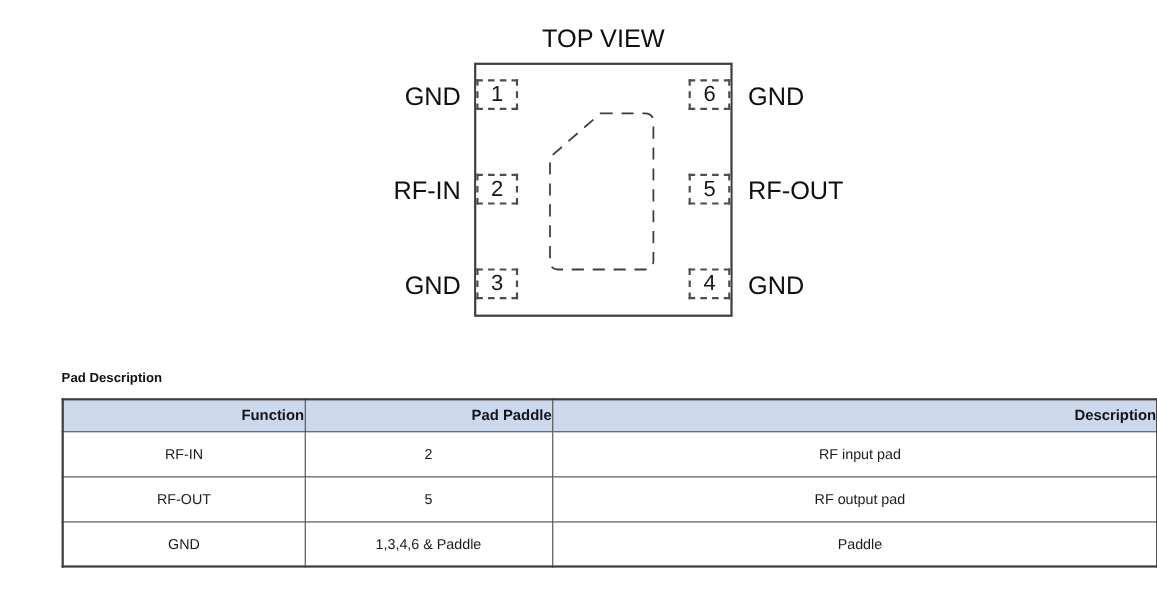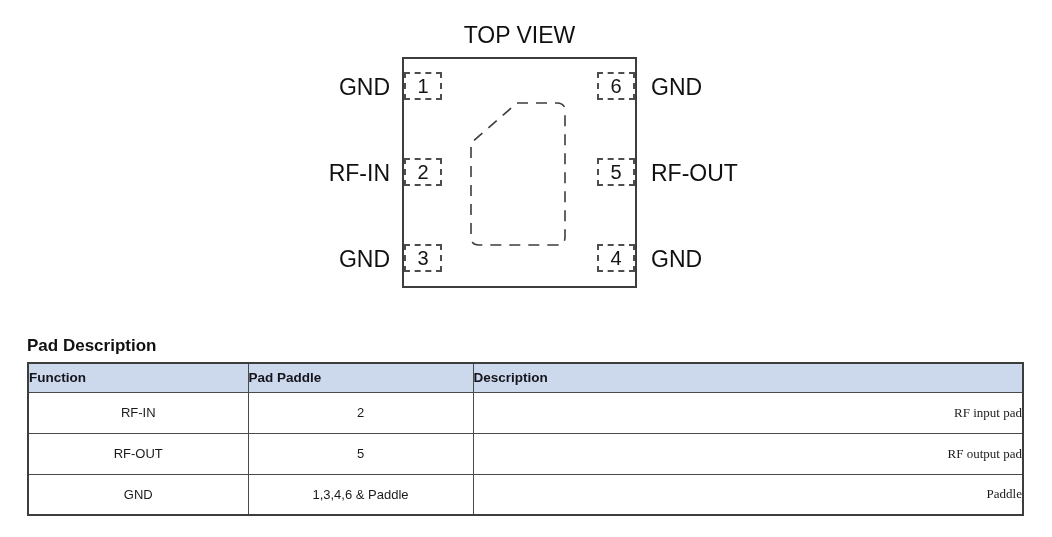--- a/index.html
+++ b/index.html
@@ -4,21 +4,21 @@
 <style>
   * { margin: 0; padding: 0; box-sizing: border-box; }
   html, body { background: #ffffff; }
   body {
     width: 1052px; height: 537px;
     font-family: "Liberation Sans", "DejaVu Sans", sans-serif;
     color: #1b1b1b;
     position: relative;
     overflow: hidden;
   }
-  .page { position: absolute; inset: 0; }
+  .page { position: absolute; inset: 0; margin-left: 29px; }
 
   
   .topview-title {
     position: absolute; left: 402px; top: 21px; width: 235px;
     text-align: center; font-size: 23px; line-height: 28px; color: #101010;
   }
   .package {
     position: absolute; left: 402px; top: 57px; width: 235px; height: 231px;
     border: 2px solid #3d3d3d; background: #ffffff;
   }
@@ -42,35 +42,35 @@
   .pin-label.right { left: 651px; text-align: left; }
   .pin-label.r1 { top: 73px; }
   .pin-label.r2 { top: 159px; }
   .pin-label.r3 { top: 245px; }
 
   .paddle-svg { position: absolute; left: 464px; top: 95px; }
 
   
   .table-title {
     position: absolute; left: 27px; top: 336px;
-    font-size: 17px; font-weight: bold; color: #111111;
+    font-size: 12px; font-weight: bold; color: #111111;
   }
   .pad-table {
     position: absolute; left: 27px; top: 362px; width: 995px;
     border-collapse: collapse; table-layout: fixed;
     font-size: 13px; color: #1b1b1b;
   }
   .pad-table th, .pad-table td { border: 1px solid #4a4a4a; }
   .pad-table { border: 2px solid #3d3d3d; }
   .pad-table thead th {
     background: #ccd8eb; height: 29px;
-    font-size: 13.5px; font-weight: bold; color: #14141c; text-align: left;
+    font-size: 13.5px; font-weight: bold; color: #14141c; text-align: right;
   }
   .pad-table tbody td { height: 41px; text-align: center; background: #ffffff; }
-  .pad-table td.desc { text-align: right; padding-left: 10px; font-family: Liberation Serif, serif; }
+  .pad-table td.desc { text-align: center; padding-left: 10px; }
   .col-function { width: 220px; }
   .col-padnum   { width: 225px; }
   .col-desc     { width: 550px; }
 </style>
 </head>
 <body>
 
 <div class="page">
 
   <div class="topview-title">TOP VIEW</div>

